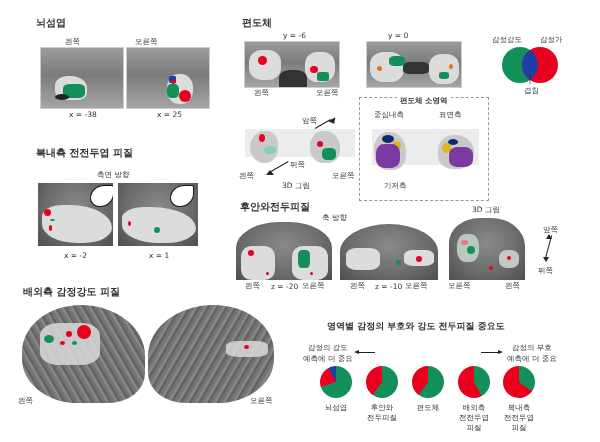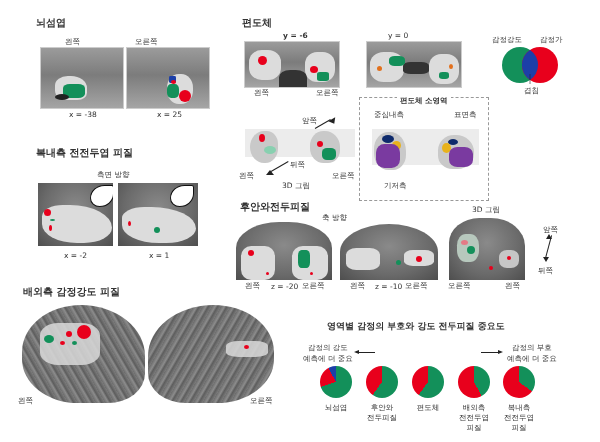--- a/index.html
+++ b/index.html
@@ -37,21 +37,21 @@
   <div class="blob light" style="left:40px;top:26px;width:26px;height:30px;border-radius:45%;"></div>
   <div class="blob blue" style="left:42px;top:28px;width:7px;height:7px;border-radius:20%;"></div>
   <div class="blob red" style="left:44px;top:32px;width:5px;height:4px;"></div>
   <div class="blob green" style="left:40px;top:36px;width:12px;height:14px;border-radius:35%;"></div>
   <div class="blob red" style="left:52px;top:42px;width:12px;height:12px;"></div>
 </div>
 <div class="abs lbl" style="left:69px;top:110px;">x = -38</div>
 <div class="abs lbl" style="left:157px;top:110px;">x = 25</div>
 
 <div class="abs title" style="left:242px;top:16px;">편도체</div>
-<div class="abs lbl" style="left:283px;top:31px;font-weight:bold;">y = -6</div>
+<div class="abs lbl" style="left:283px;top:31px;">y = -6</div>
 <div class="abs lbl" style="left:388px;top:31px;">y = 0</div>
 
 <div class="abs slice" style="left:244px;top:41px;width:94px;height:45px;">
   <div class="blob light" style="left:4px;top:8px;width:32px;height:30px;border-radius:40%;"></div>
   <div class="blob light" style="left:60px;top:10px;width:30px;height:30px;border-radius:40%;"></div>
   <div class="blob" style="left:34px;top:28px;width:28px;height:18px;background:#333;border-radius:40% 40% 0 0;"></div>
   <div class="blob red" style="left:13px;top:14px;width:9px;height:9px;"></div>
   <div class="blob red" style="left:65px;top:24px;width:8px;height:7px;"></div>
   <div class="blob green" style="left:72px;top:30px;width:12px;height:9px;border-radius:25%;"></div>
 </div>
@@ -82,21 +82,21 @@
 <div class="abs lbl" style="left:290px;top:160px;">뒤쪽</div>
 <div class="abs arrow-line" style="left:271px;top:171px;width:20px;transform:rotate(-30deg);"></div>
 <div class="abs" style="left:266px;top:170px;width:0;height:0;border-left:4px solid transparent;border-right:4px solid transparent;border-bottom:5px solid #222;"></div>
 <div class="abs lbl" style="left:239px;top:171px;">왼쪽</div>
 <div class="abs lbl" style="left:332px;top:171px;">오른쪽</div>
 <div class="abs lbl" style="left:282px;top:181px;">3D 그림</div>
 
 <div class="abs dash-box" style="left:359px;top:97px;width:128px;height:102px;"></div>
 <div class="abs lbl" style="left:397px;top:96px;background:#fff;padding:0 3px;font-weight:bold;">편도체 소영역</div>
 <div class="abs lbl" style="left:374px;top:110px;">중심내측</div>
-<div class="abs lbl" style="left:439px;top:110px;margin-left:15px;">표면측</div>
+<div class="abs lbl" style="left:439px;top:110px;">표면측</div>
 <div class="abs" style="left:372px;top:129px;width:107px;height:36px;background:#ececec;"></div>
 <div class="abs" style="left:374px;top:132px;width:32px;height:38px;background:#c9c9c9;border-radius:45% 50% 40% 45%;">
   <div class="blob" style="left:8px;top:3px;width:12px;height:8px;background:#0e2a6b;"></div>
   <div class="blob" style="left:18px;top:9px;width:9px;height:9px;background:#e8b21c;"></div>
   <div class="blob" style="left:2px;top:12px;width:24px;height:24px;background:#7a3aa0;border-radius:35%;"></div>
 </div>
 <div class="abs" style="left:438px;top:135px;width:36px;height:34px;background:#c9c9c9;border-radius:45% 50% 45% 40%;">
   <div class="blob" style="left:10px;top:4px;width:10px;height:6px;background:#0e2a6b;"></div>
   <div class="blob" style="left:4px;top:8px;width:9px;height:10px;background:#e8b21c;"></div>
   <div class="blob" style="left:11px;top:12px;width:24px;height:20px;background:#7a3aa0;border-radius:35%;"></div>

